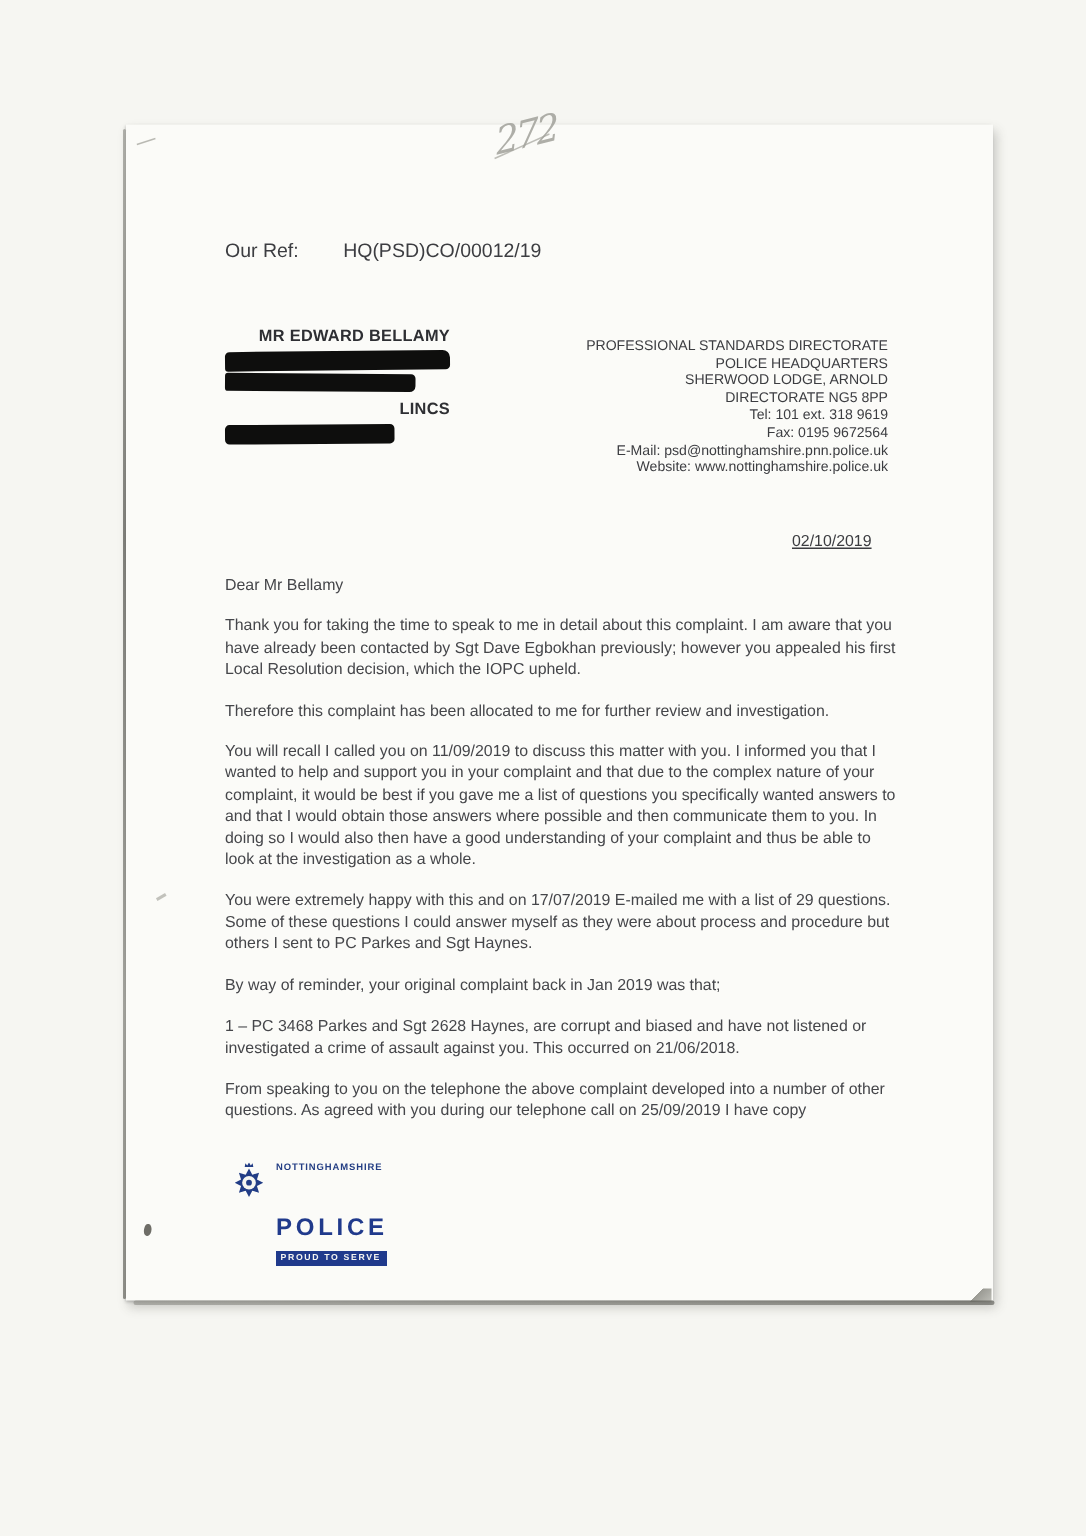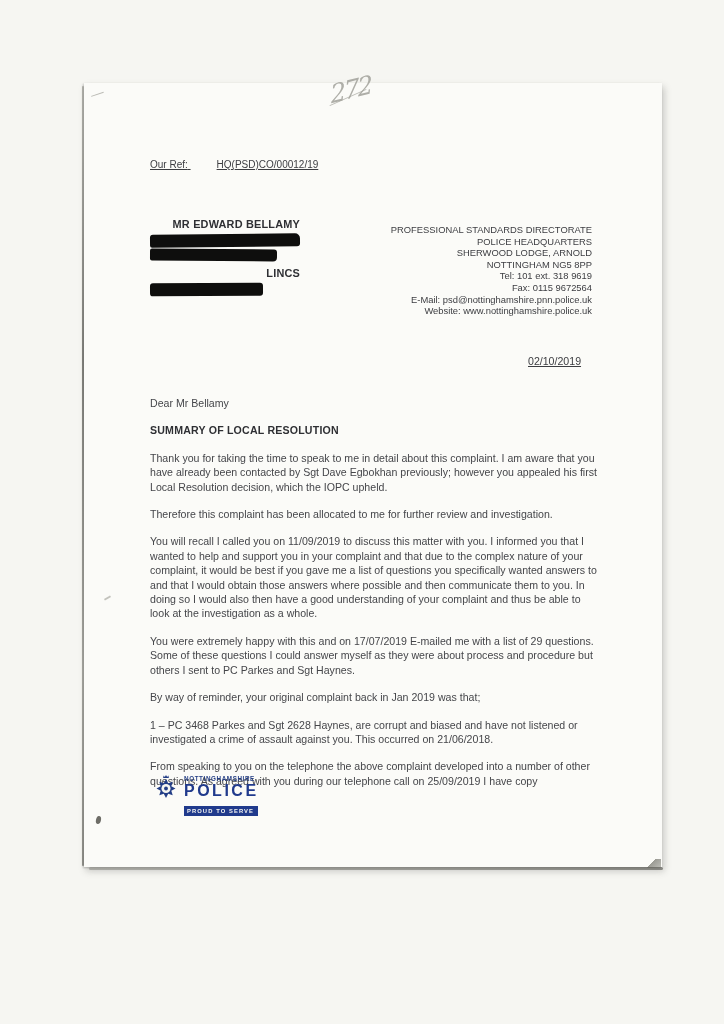--- a/index.html
+++ b/index.html
@@ -34,21 +34,21 @@
     font-family:"DejaVu Serif", serif;font-style:italic;
     font-size:25px;color:#9c9c95;letter-spacing:-2px;
     transform:rotate(-14deg) skewX(-10deg);opacity:.8;
   }
   .handwritten-stroke{
     position:absolute;left:244px;top:14px;width:40px;height:1px;
     background:#a2a29b;transform:rotate(-24deg);opacity:.7;
   }
 
   
-  .ref-line{position:absolute;left:66px;top:76px;font-size:10px;color:#3c3d41;text-decoration:underline;}
+  .ref-line{position:absolute;left:66px;top:76px;font-size:13px;color:#3c3d41;}
   .ref-value{margin-left:26px;}
 
   
   .crest{position:absolute;left:399px;top:20px;width:94px;height:108px;}
 
   
   .recipient{position:absolute;left:66px;top:135px;font-size:10.9px;color:#2e2f33;text-align:right;}
   .recipient-name,.recipient-county{font-weight:bold;letter-spacing:.2px;}
   .redaction{background:#0e0e0d;}
   .redaction.r1{margin-top:4px;width:150px;height:13px;border-radius:3px 5px 3px 2px;transform:rotate(-.6deg);}
@@ -59,28 +59,28 @@
   
   .sender{position:absolute;right:70px;top:141px;text-align:right;
     font-size:9.4px;line-height:11.6px;color:#3c3d41;}
 
   
   .date{position:absolute;left:444px;top:272px;font-size:10.6px;color:#3c3d41;text-decoration:underline;}
 
   
   .body-text{position:absolute;left:66px;top:300px;width:448px;
     font-size:10.6px;line-height:14.4px;color:#45464a;}
-  .body-text p{margin:13px 0 13px;}
+  .body-text p{margin:0 0 13px;}
   .heading{font-weight:bold;color:#2e2f33;letter-spacing:.2px;}
 
   
   .force-logo{position:absolute;left:70px;top:690px;display:flex;align-items:flex-start;}
   .force-badge{margin-right:6px;margin-top:2px;}
   .force-top{font-size:6.3px;font-weight:bold;color:#243e84;letter-spacing:.6px;margin-top:2px;}
-  .force-police{font-size:16px;font-weight:bold;color:#203a8c;letter-spacing:2.5px;line-height:17px;}
+  .force-police{font-size:16px;font-weight:bold;color:#203a8c;letter-spacing:2.5px;line-height:17px;margin-top:28px;}
   .force-tagline{margin-top:1px;background:#203a8c;color:#f5f5f2;font-size:5.8px;
     font-weight:bold;letter-spacing:1.1px;padding:2px 4px 2px 3px;display:inline-block;}
 
   
   .artifact-check{position:absolute;left:6px;top:5px;width:13px;height:6px;
     border-bottom:1.5px solid #8d8d86;transform:rotate(-18deg);opacity:.6;}
   .artifact-speck1{position:absolute;left:12px;top:733px;width:5px;height:8px;
     background:#55534e;border-radius:45% 60% 50% 55%;transform:rotate(14deg);opacity:.85;}
   .artifact-speck2{position:absolute;left:20px;top:514px;width:7px;height:2px;
     background:#a9a9a2;transform:rotate(-30deg);opacity:.7;}
@@ -111,32 +111,31 @@
       <div class="redaction r1"></div>
       <div class="redaction r2"></div>
       <div class="recipient-county">LINCS</div>
       <div class="redaction r3"></div>
     </div>
 
     <div class="sender">
       <div>PROFESSIONAL STANDARDS DIRECTORATE</div>
       <div>POLICE HEADQUARTERS</div>
       <div>SHERWOOD LODGE, ARNOLD</div>
-      <div>NOTTINGHAM NG5 8PP</div>
+      <div>DIRECTORATE NG5 8PP</div>
       <div>Tel:  101 ext. 318 9619</div>
-      <div>Fax: 0115 9672564</div>
+      <div>Fax: 0195 9672564</div>
       <div>E-Mail: psd@nottinghamshire.pnn.police.uk</div>
       <div>Website:  www.nottinghamshire.police.uk</div>
     </div>
 
     <div class="date">02/10/2019</div>
 
     <div class="body-text">
       <p class="salutation">Dear Mr Bellamy</p>
-      <p class="heading">SUMMARY OF LOCAL RESOLUTION</p>
       <p>Thank you for taking the time to speak to me in detail about this complaint. I am aware that you have already been contacted by Sgt Dave Egbokhan previously; however you appealed his first Local Resolution decision, which the IOPC upheld.</p>
       <p>Therefore this complaint has been allocated to me for further review and investigation.</p>
       <p>You will recall I called you on 11/09/2019 to discuss this matter with you. I informed you that I wanted to help and support you in your complaint and that due to the complex nature of your complaint, it would be best if you gave me a list of questions you specifically wanted answers to and that I would obtain those answers where possible and then communicate them to you. In doing so I would also then have a good understanding of your complaint and thus be able to look at the investigation as a whole.</p>
       <p>You were extremely happy with this and on 17/07/2019 E-mailed me with a list of 29 questions. Some of these questions I could answer myself as they were about process and procedure but others I sent to PC Parkes and Sgt Haynes.</p>
       <p>By way of reminder, your original complaint back in Jan 2019 was that;</p>
       <p>1 – PC 3468 Parkes and Sgt 2628 Haynes, are corrupt and biased and have not listened or investigated a crime of assault against you. This occurred on 21/06/2018.</p>
       <p>From speaking to you on the telephone the above complaint developed into a number of other questions. As agreed with you during our telephone call on 25/09/2019 I have copy</p>
     </div>
 
     <div class="force-logo">

